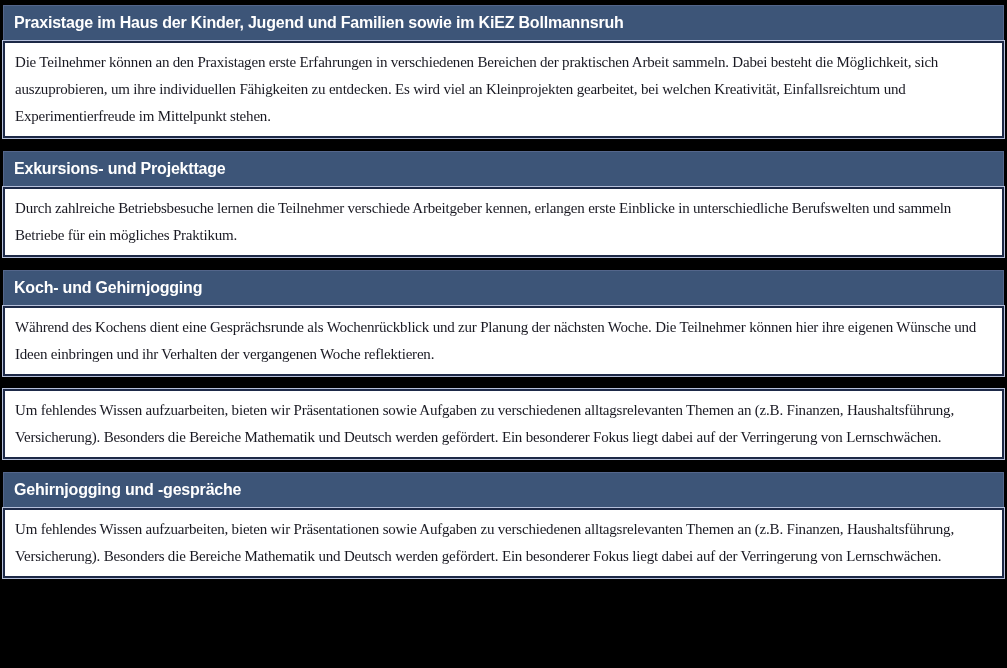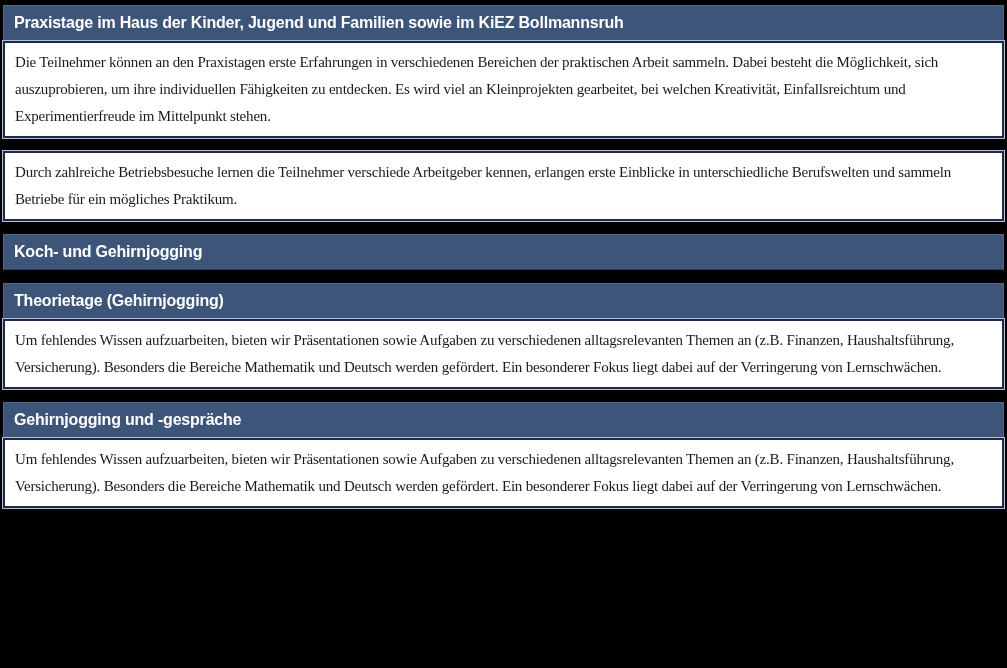--- a/index.html
+++ b/index.html
@@ -67,35 +67,38 @@
   <div class="section">
     <div class="section-header">
       <span class="section-title">Praxistage im Haus der Kinder, Jugend und Familien sowie im KiEZ Bollmannsruh</span>
     </div>
     <div class="section-body">
       <div class="body-text">Die Teilnehmer können an den Praxistagen erste Erfahrungen in verschiedenen Bereichen der praktischen Arbeit sammeln. Dabei besteht die Möglichkeit, sich auszuprobieren, um ihre individuellen Fähigkeiten zu entdecken. Es wird viel an Kleinprojekten gearbeitet, bei welchen Kreativität, Einfallsreichtum und Experimentierfreude im Mittelpunkt stehen.</div>
     </div>
   </div>
 
   <div class="section">
+    <div class="section-header">
+      <span class="section-title">Exkursions- und Projekttage</span>
+    </div>
     <div class="section-body">
       <div class="body-text">Durch zahlreiche Betriebsbesuche lernen die Teilnehmer verschiede Arbeitgeber kennen, erlangen erste Einblicke in unterschiedliche Berufswelten und sammeln Betriebe für ein mögliches Praktikum.</div>
     </div>
   </div>
 
   <div class="section">
     <div class="section-header">
       <span class="section-title">Koch- und Gehirnjogging</span>
     </div>
+    <div class="section-body">
+      <div class="body-text">Während des Kochens dient eine Gesprächsrunde als Wochenrückblick und zur Planung der nächsten Woche. Die Teilnehmer können hier ihre eigenen Wünsche und Ideen einbringen und ihr Verhalten der vergangenen Woche reflektieren.</div>
+    </div>
   </div>
 
   <div class="section">
-    <div class="section-header">
-      <span class="section-title">Theorietage (Gehirnjogging)</span>
-    </div>
     <div class="section-body">
       <div class="body-text">Um fehlendes Wissen aufzuarbeiten, bieten wir Präsentationen sowie Aufgaben zu verschiedenen alltagsrelevanten Themen an (z.B. Finanzen, Haushaltsführung, Versicherung). Besonders die Bereiche Mathematik und Deutsch werden gefördert. Ein besonderer Fokus liegt dabei auf der Verringerung von Lernschwächen.</div>
     </div>
   </div>
 
   <div class="section">
     <div class="section-header">
       <span class="section-title">Gehirnjogging und -gespräche</span>
     </div>
     <div class="section-body">

